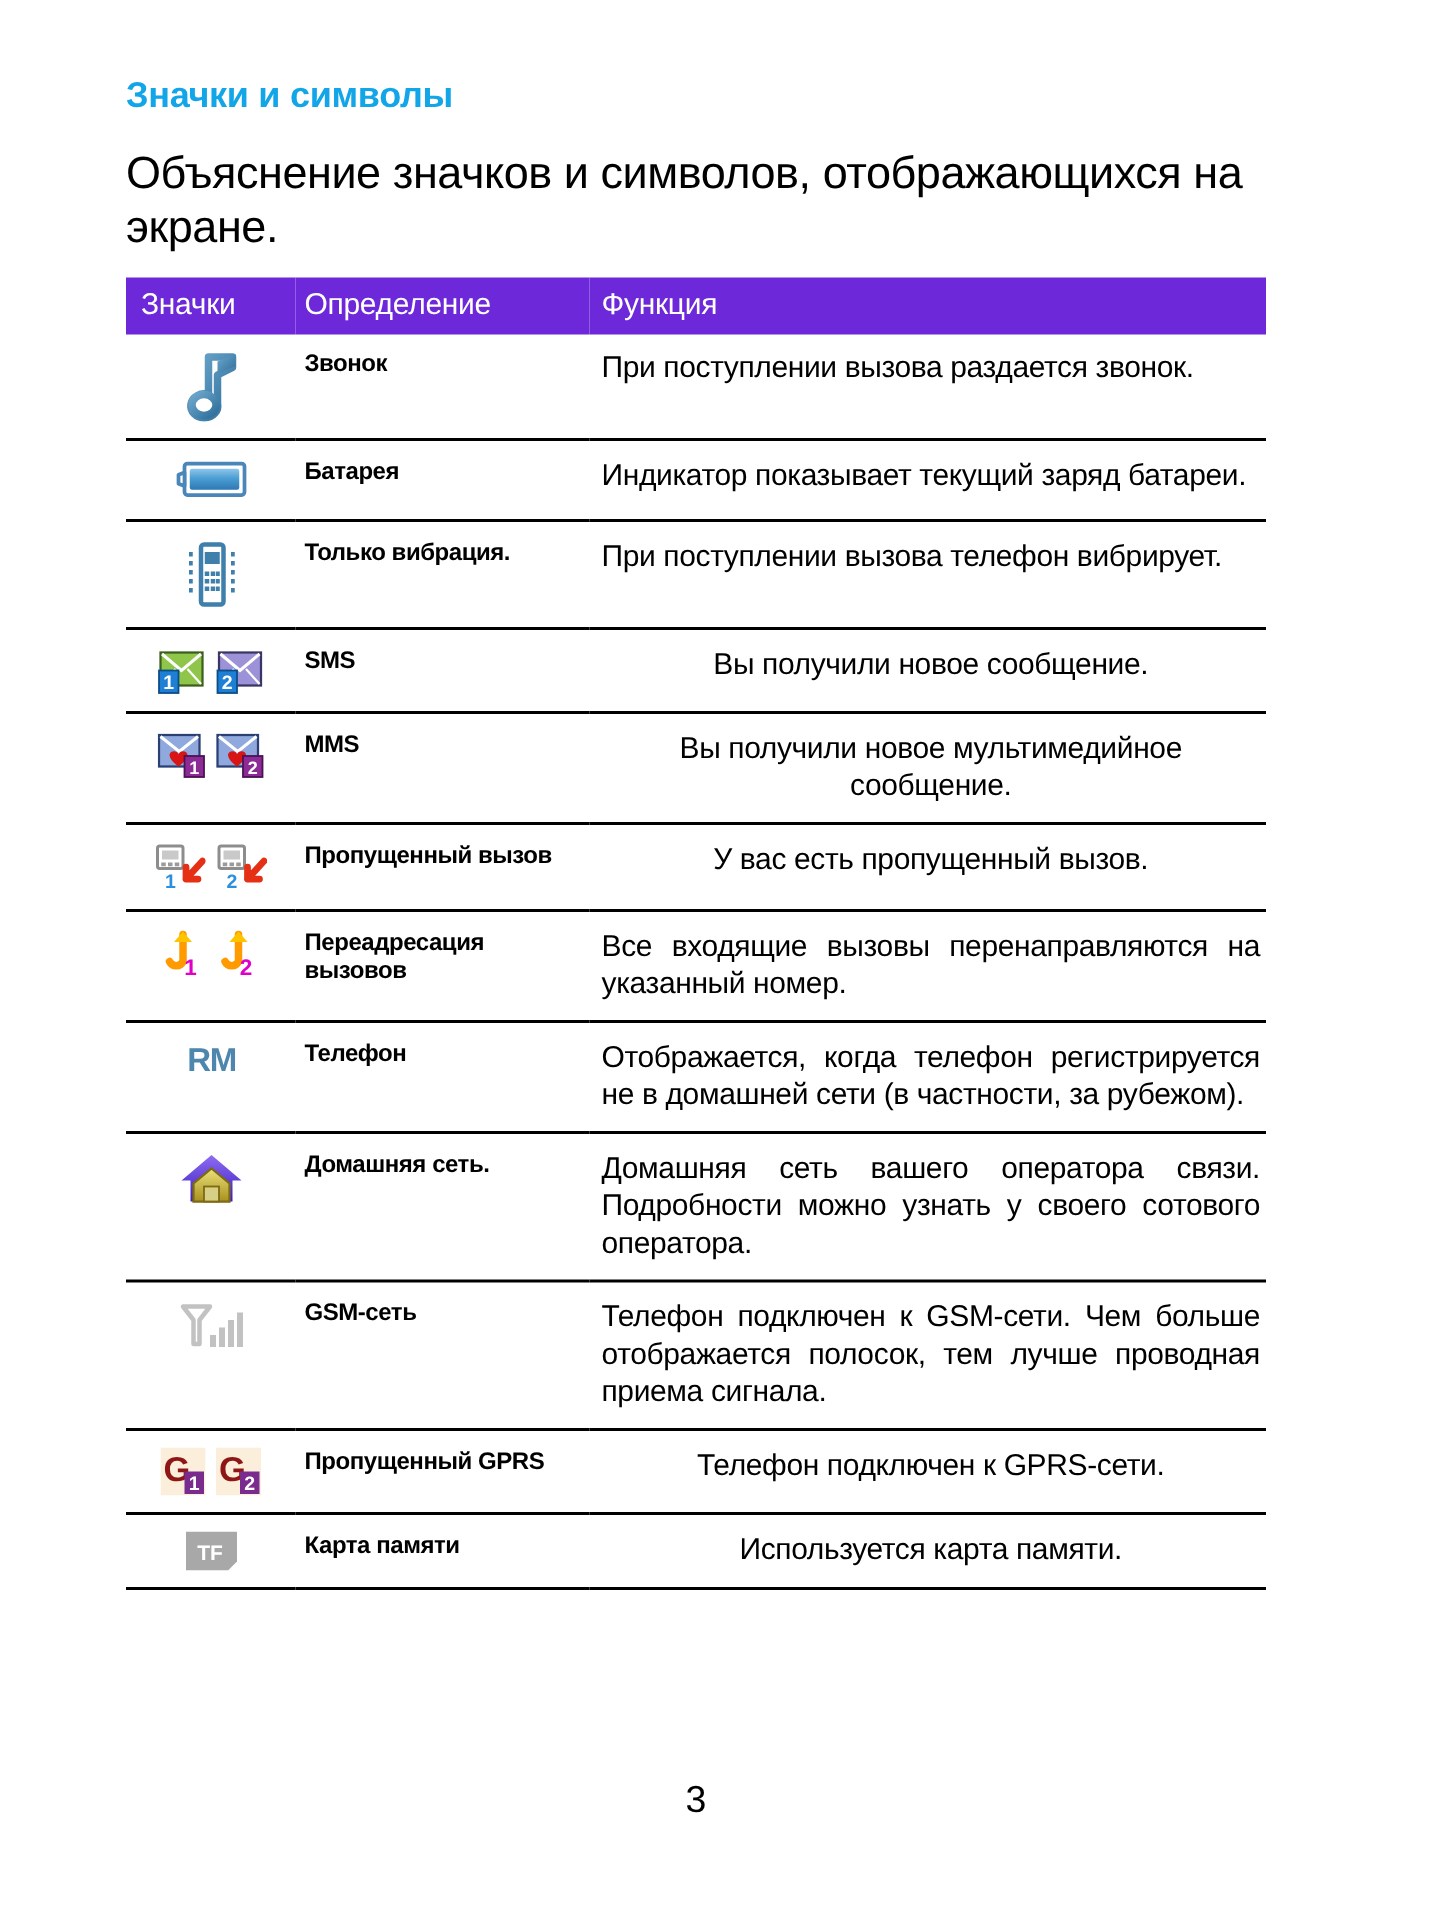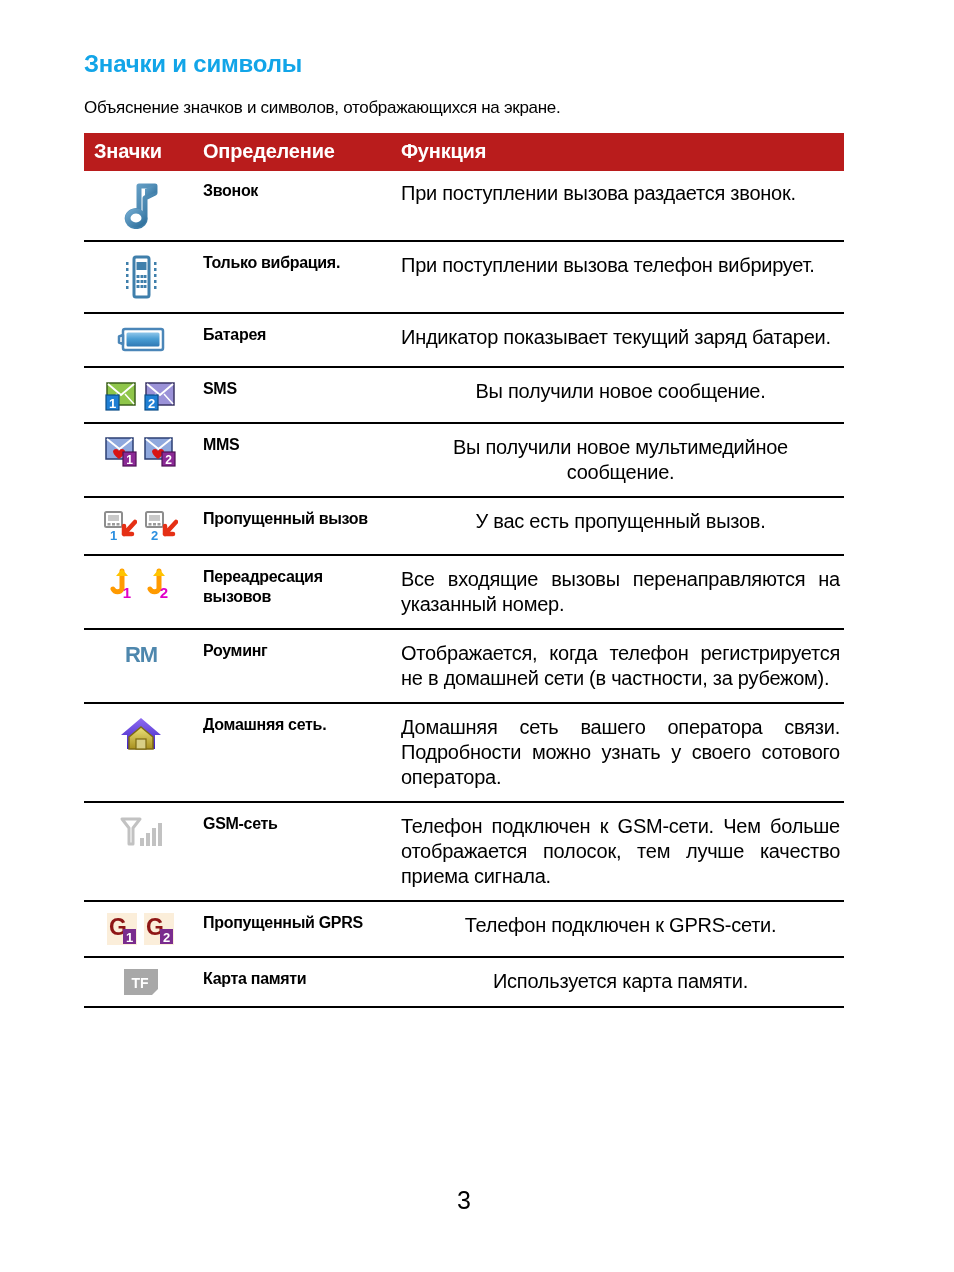--- a/index.html
+++ b/index.html
@@ -26,42 +26,42 @@
   .page-title {
     color: #12a5e8;
     font-size: 24px;
     font-weight: bold;
     letter-spacing: -0.2px;
     margin: 0;
     padding-top: 50px;
     line-height: 1.15;
   }
   .intro {
-    font-size: 17px;
+    font-size: 30px;
     margin: 0;
     padding-top: 20px;
     line-height: 1.2;
     letter-spacing: -0.3px;
   }
 
   
   table.icon-table {
     margin-top: 15px;
     border-collapse: collapse;
     width: 760px;
     table-layout: fixed;
   }
   table.icon-table col.c-icon { width: 113px; }
   table.icon-table col.c-def  { width: 196px; }
   table.icon-table col.c-fun  { width: 451px; }
 
   thead th {
-    background: #b91c1c;
+    background: #6d28d9;
     color: #ffffff;
-    font-weight: bold;
+    font-weight: normal;
     font-size: 20px;
     text-align: left;
     padding: 7px 0 8px 12px;
     letter-spacing: -0.2px;
     vertical-align: middle;
   }
   thead th.h-icon { padding-left: 10px; }
   thead th.h-def  { padding-left: 6px; }
   thead th.h-fun  { padding-left: 8px; }
 
@@ -152,20 +152,40 @@
                     </linearGradient>
                   </defs>
                   <path d="M20 5 L20 30 A9 8 0 1 0 26 36 L26 17 L36 12 L36 5 Z" fill="none" stroke="url(#gmn)" stroke-width="5" stroke-linejoin="round" stroke-linecap="round"></path>
                   <path d="M26 8 L38 3 L38 11 L26 16 Z" fill="url(#gmn)"></path>
                   <ellipse cx="17" cy="37" rx="8" ry="7" fill="none" stroke="url(#gmn)" stroke-width="5"></ellipse>
                 </svg></span>
             </div>
           </td>
           <td class="cell-def">Звонок</td>
           <td class="cell-fun">При поступлении вызова раздается звонок.</td>
+        </tr>
+        <tr>
+          <td class="cell-icon">
+            <div class="icon-pair">
+              <span class="ico"><svg width="50" height="30" viewBox="0 0 50 30" xmlns="http://www.w3.org/2000/svg">
+                  <defs>
+                    <linearGradient id="gbat" x1="0" y1="0" x2="0" y2="1">
+                      <stop offset="0" stop-color="#8fc6ea"></stop>
+                      <stop offset="0.45" stop-color="#4b9ed4"></stop>
+                      <stop offset="1" stop-color="#2f78b4"></stop>
+                    </linearGradient>
+                  </defs>
+                  <rect x="7" y="4" width="40" height="21" rx="2" fill="#ffffff" stroke="#4b86b8" stroke-width="2.5"></rect>
+                  <rect x="10.5" y="7.5" width="33" height="14" rx="1.5" fill="url(#gbat)"></rect>
+                  <path d="M7 10 L3 11.5 L3 17.5 L7 19 Z" fill="#ffffff" stroke="#4b86b8" stroke-width="2.5" stroke-linejoin="round"></path>
+                </svg></span>
+            </div>
+          </td>
+          <td class="cell-def">Батарея</td>
+          <td class="cell-fun">Индикатор показывает текущий заряд батареи.</td>
         </tr>
         <tr>
           <td class="cell-icon">
             <div class="icon-pair">
               <span class="ico"><svg width="40" height="48" viewBox="0 0 40 48" xmlns="http://www.w3.org/2000/svg">
                   <g fill="#3f7fab">
                     <rect x="13" y="4" width="15" height="40" rx="2" fill="none" stroke="#3f7fab" stroke-width="3"></rect>
                     <rect x="15.5" y="9" width="10" height="8" fill="#3f7fab"></rect>
                     <rect x="15.5" y="22" width="3" height="3"></rect>
                     <rect x="19.5" y="22" width="3" height="3"></rect>
@@ -189,40 +209,20 @@
                   </g>
                 </svg></span>
             </div>
           </td>
           <td class="cell-def">Только вибрация.</td>
           <td class="cell-fun">При поступлении вызова телефон вибрирует.</td>
         </tr>
         <tr>
           <td class="cell-icon">
             <div class="icon-pair">
-              <span class="ico"><svg width="50" height="30" viewBox="0 0 50 30" xmlns="http://www.w3.org/2000/svg">
-                  <defs>
-                    <linearGradient id="gbat" x1="0" y1="0" x2="0" y2="1">
-                      <stop offset="0" stop-color="#8fc6ea"></stop>
-                      <stop offset="0.45" stop-color="#4b9ed4"></stop>
-                      <stop offset="1" stop-color="#2f78b4"></stop>
-                    </linearGradient>
-                  </defs>
-                  <rect x="7" y="4" width="40" height="21" rx="2" fill="#ffffff" stroke="#4b86b8" stroke-width="2.5"></rect>
-                  <rect x="10.5" y="7.5" width="33" height="14" rx="1.5" fill="url(#gbat)"></rect>
-                  <path d="M7 10 L3 11.5 L3 17.5 L7 19 Z" fill="#ffffff" stroke="#4b86b8" stroke-width="2.5" stroke-linejoin="round"></path>
-                </svg></span>
-            </div>
-          </td>
-          <td class="cell-def">Батарея</td>
-          <td class="cell-fun">Индикатор показывает текущий заряд батареи.</td>
-        </tr>
-        <tr>
-          <td class="cell-icon">
-            <div class="icon-pair">
               <span class="ico"><svg width="32" height="32" viewBox="0 0 32 32" xmlns="http://www.w3.org/2000/svg">
                   <rect x="2" y="4" width="28" height="22" fill="#8fc64a" stroke="#3b5f1c" stroke-width="1.5"></rect>
                   <path d="M3 5 L16 16 L29 5" fill="none" stroke="#ffffff" stroke-width="2"></path>
                   <path d="M3 25 L12 15 M29 25 L20 15" fill="none" stroke="#ffffff" stroke-width="1.5"></path>
                   <rect x="1" y="16" width="13" height="15" fill="#1f7fd4" stroke="#0c4e88" stroke-width="1.2"></rect>
                   <text x="7.5" y="28.5" font-family="Liberation Sans, sans-serif" font-size="13" font-weight="bold" fill="#ffffff" text-anchor="middle">1</text>
                 </svg></span>
               <span class="ico"><svg width="32" height="32" viewBox="0 0 32 32" xmlns="http://www.w3.org/2000/svg">
                   <rect x="2" y="4" width="28" height="22" fill="#9b92d8" stroke="#3a3566" stroke-width="1.5"></rect>
                   <path d="M3 5 L16 16 L29 5" fill="none" stroke="#ffffff" stroke-width="2"></path>
@@ -306,21 +306,21 @@
           <td class="cell-fun">Все входящие вызовы перенаправляются на указанный номер.</td>
         </tr>
         <tr>
           <td class="cell-icon">
             <div class="icon-pair">
               <span class="ico"><svg width="44" height="26" viewBox="0 0 44 26" xmlns="http://www.w3.org/2000/svg">
                   <text x="22" y="21" font-family="Liberation Sans, sans-serif" font-size="22" font-weight="bold" letter-spacing="-1" fill="#4e87ad" text-anchor="middle">RM</text>
                 </svg></span>
             </div>
           </td>
-          <td class="cell-def">Роуминг</td>
+          <td class="cell-def">Телефон</td>
           <td class="cell-fun">Отображается, когда телефон регистрируется не в домашней сети (в частности, за рубежом).</td>
         </tr>
         <tr>
           <td class="cell-icon">
             <div class="icon-pair">
               <span class="ico"><svg width="44" height="40" viewBox="0 0 44 40" xmlns="http://www.w3.org/2000/svg">
                   <defs>
                     <linearGradient id="groof" x1="0" y1="0" x2="0" y2="1">
                       <stop offset="0" stop-color="#8f6cf2"></stop>
                       <stop offset="1" stop-color="#3a1ec0"></stop>
@@ -347,21 +347,21 @@
                     <path d="M4 5 L22 5 L15 14 L15 30 L11 30 L11 14 Z" fill="none" stroke="#c2c2c2" stroke-width="3" stroke-linejoin="round"></path>
                     <rect x="22" y="24" width="4" height="8"></rect>
                     <rect x="28" y="19" width="4" height="13"></rect>
                     <rect x="34" y="14" width="4" height="18"></rect>
                     <rect x="40" y="9" width="4" height="23"></rect>
                   </g>
                 </svg></span>
             </div>
           </td>
           <td class="cell-def">GSM-сеть</td>
-          <td class="cell-fun">Телефон подключен к GSM-сети. Чем больше отображается полосок, тем лучше качество приема сигнала.</td>
+          <td class="cell-fun">Телефон подключен к GSM-сети. Чем больше отображается полосок, тем лучше проводная приема сигнала.</td>
         </tr>
         <tr>
           <td class="cell-icon">
             <div class="icon-pair">
               <span class="ico"><svg width="30" height="32" viewBox="0 0 30 32" xmlns="http://www.w3.org/2000/svg">
                   <rect x="0" y="0" width="30" height="32" fill="#fbeeda"></rect>
                   <text x="2" y="22" font-family="Liberation Sans, sans-serif" font-size="23" font-weight="bold" fill="#8e1616">G</text>
                   <rect x="16" y="16" width="13" height="15" fill="#7a2c8e"></rect>
                   <text x="22.5" y="28.5" font-family="Liberation Sans, sans-serif" font-size="13" font-weight="bold" fill="#ffffff" text-anchor="middle">1</text>
                 </svg></span>

